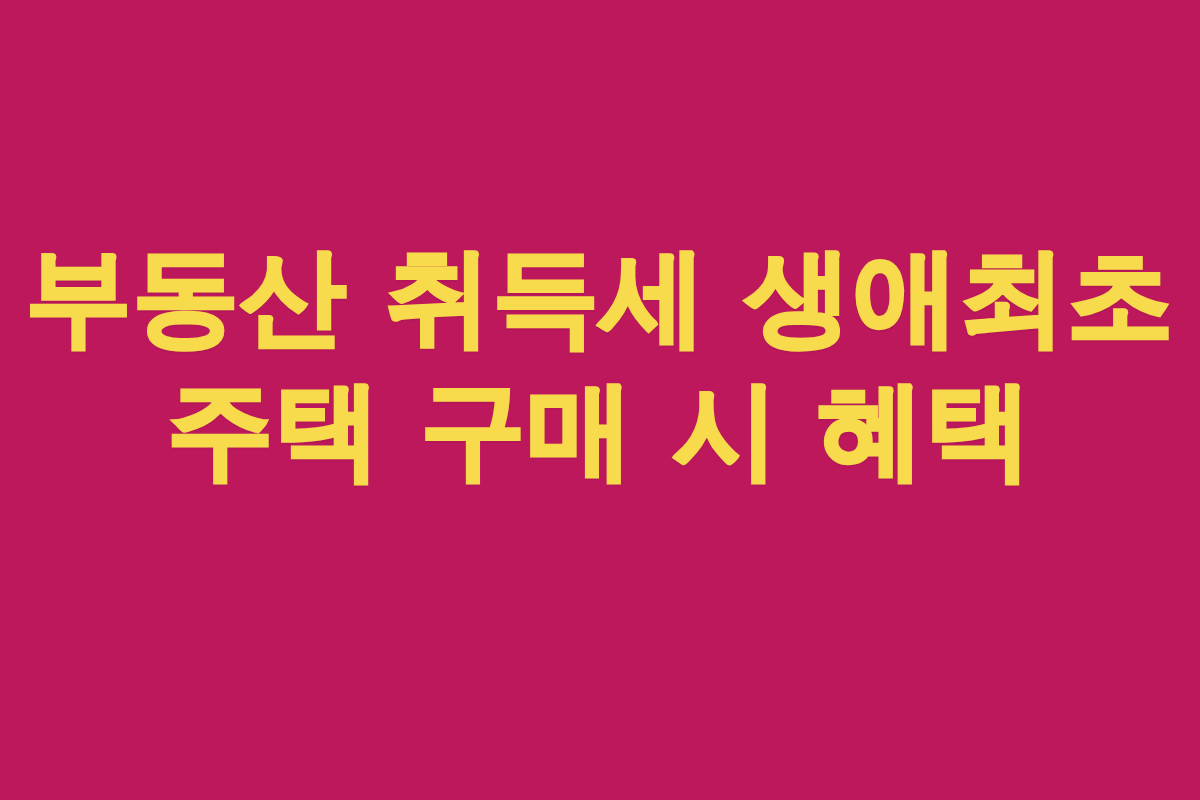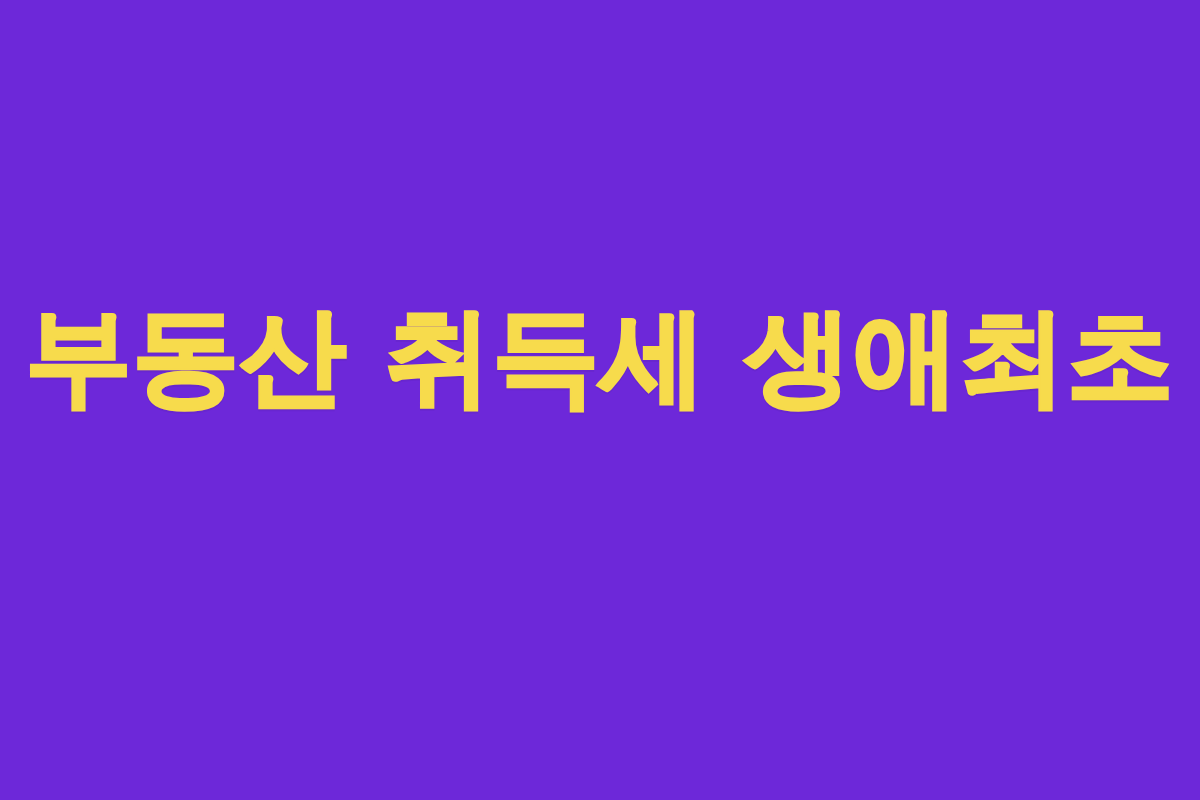--- a/index.html
+++ b/index.html
@@ -12,21 +12,21 @@
     width: 1200px;
     height: 800px;
     overflow: hidden;
     font-family: "Liberation Sans", "DejaVu Sans", sans-serif;
   }
 
   .banner {
     position: relative;
     width: 1200px;
     height: 800px;
-    background: #6d28d9;
+    background: #be185d;
     display: flex;
     flex-direction: column;
     align-items: center;
     justify-content: center;
     box-sizing: border-box;
     
     padding-bottom: 72px;
     user-select: none;
   }
 
@@ -67,16 +67,17 @@
 </style>
 </head>
 <body>
 
 <div class="banner">
 
   <div class="headline">
 
     <span class="headline-line headline-line--1">부동산 취득세 생애최초</span>
 
+    <span class="headline-line headline-line--2">주택 구매 시 혜택</span>
 
   </div>
 
 </div>
 
 </body></html>

